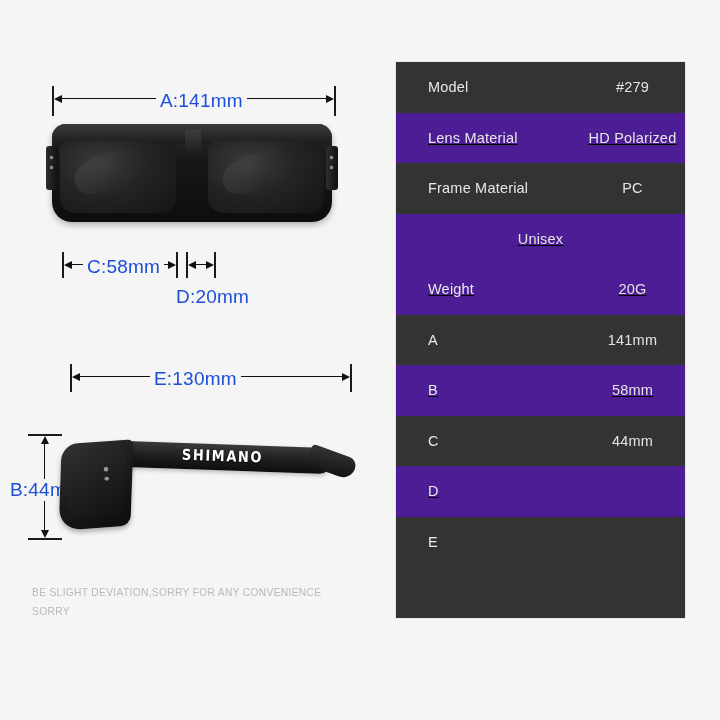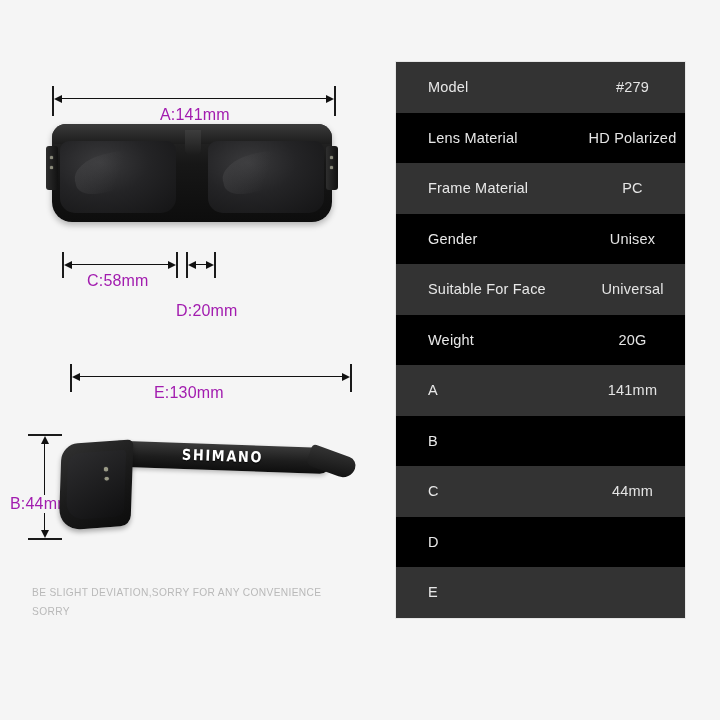--- a/index.html
+++ b/index.html
@@ -10,27 +10,26 @@
     overflow:hidden;
     position:relative;
   }
   #root{position:absolute;inset:0;}
 
   
   .left-col{position:absolute;left:0;top:0;width:390px;height:720px;}
 
   .dim-label{
     position:absolute;
-    font-size:16px;
-    color:#a21caf;
+    font-size:19px;
+    color:#1d4ed8;
     letter-spacing:.2px;
     white-space:nowrap;
     background:#f5f5f5;
     padding:0 4px;
-    margin-top:16px;
   }
   .dim-line{position:absolute;background:#111;}
   .dim-h{height:1.4px;}
   .dim-v{width:1.4px;}
   .tick{position:absolute;width:1.6px;background:#1a1a1a;}
   .tick-h{position:absolute;height:1.6px;background:#1a1a1a;}
 
   .arrow{position:absolute;width:0;height:0;}
   .arrow-l{border-top:4.2px solid transparent;border-bottom:4.2px solid transparent;border-right:8px solid #111;}
   .arrow-r{border-top:4.2px solid transparent;border-bottom:4.2px solid transparent;border-left:8px solid #111;}
@@ -131,21 +130,21 @@
   .spec-panel{
     position:absolute;left:396px;top:62px;width:289px;height:556px;
     background:#333333;overflow:hidden;
     box-shadow:0 0 0 1px rgba(0,0,0,.06);
   }
   .spec-row{
     display:flex;align-items:center;height:50.5px;width:100%;
     box-sizing:border-box;
   }
   .spec-row.odd{background:#333333;}
-  .spec-row.even{background:#000000;}
+  .spec-row.even{background:#4c1d95;text-decoration:underline;}
   .spec-key{
     flex:0 0 152px;
     color:#e8e8e8;font-size:14.5px;letter-spacing:.2px;
     font-family:"Liberation Sans", sans-serif;
     margin-left:32px;
   }
   .spec-val{
     flex:1;text-align:center;
     color:#e4e4e4;font-size:14.5px;letter-spacing:.2px;
     font-family:"Liberation Sans", sans-serif;
@@ -235,37 +234,33 @@
       </div>
       <div class="spec-row even">
         <div class="spec-key">Lens Material</div>
         <div class="spec-val">HD Polarized</div>
       </div>
       <div class="spec-row odd">
         <div class="spec-key">Frame Material</div>
         <div class="spec-val">PC</div>
       </div>
       <div class="spec-row even">
-        <div class="spec-key">Gender</div>
         <div class="spec-val">Unisex</div>
-      </div>
-      <div class="spec-row odd">
-        <div class="spec-key">Suitable For Face</div>
-        <div class="spec-val">Universal</div>
       </div>
       <div class="spec-row even">
         <div class="spec-key">Weight</div>
         <div class="spec-val">20G</div>
       </div>
       <div class="spec-row odd">
         <div class="spec-key">A</div>
         <div class="spec-val">141mm</div>
       </div>
       <div class="spec-row even">
         <div class="spec-key">B</div>
+        <div class="spec-val">58mm</div>
       </div>
       <div class="spec-row odd">
         <div class="spec-key">C</div>
         <div class="spec-val">44mm</div>
       </div>
       <div class="spec-row even">
         <div class="spec-key">D</div>
       </div>
       <div class="spec-row odd">
         <div class="spec-key">E</div>

